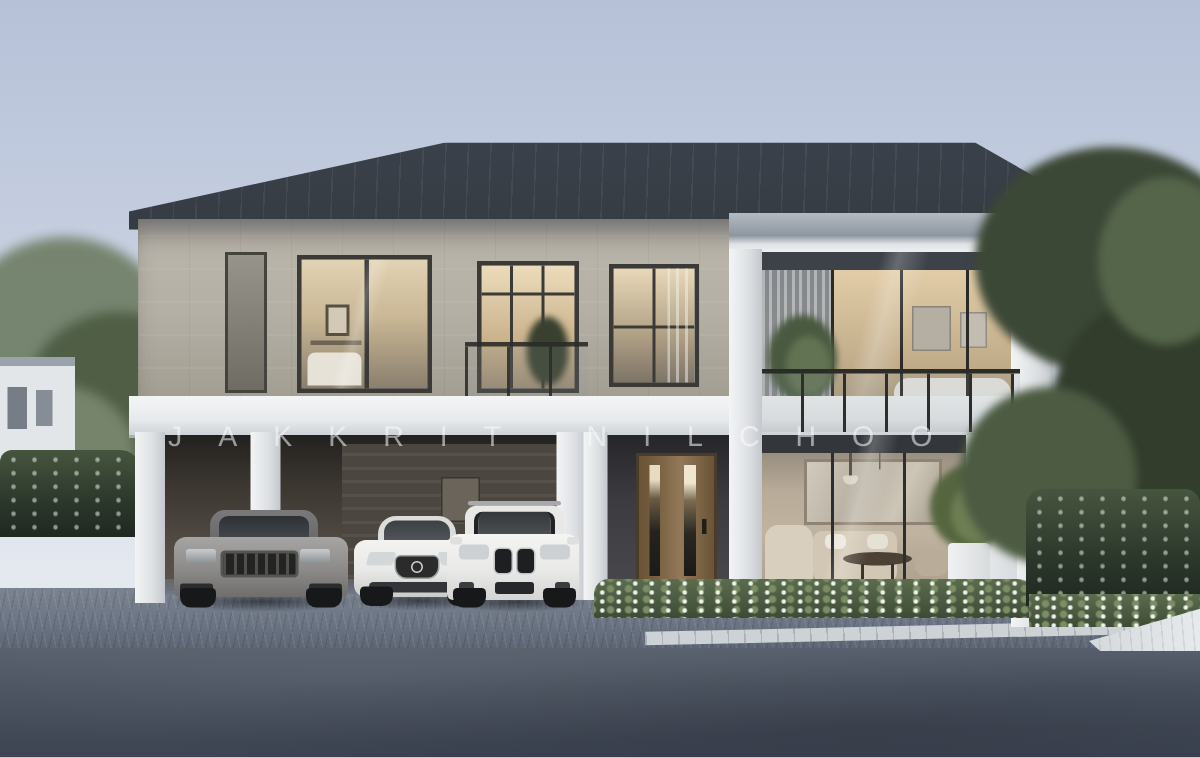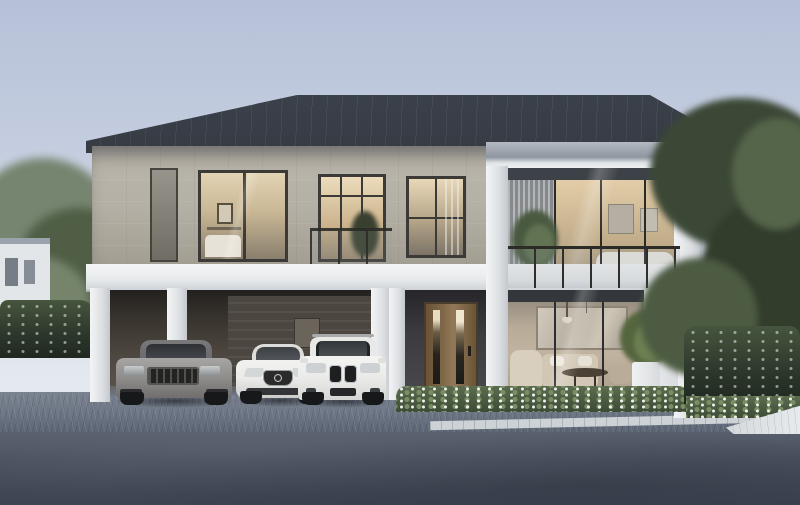--- a/index.html
+++ b/index.html
@@ -239,14 +239,15 @@
   <div class="s" style="left:329px;top:365px;width:13px;height:18px;border:1.5px solid #c3c6c8;border-radius:4px;background:#1e1f20;"></div>
   <div class="s" style="left:344px;top:365px;width:13px;height:18px;border:1.5px solid #c3c6c8;border-radius:4px;background:#1e1f20;"></div>
   <div class="s" style="left:306px;top:363px;width:20px;height:10px;border-radius:3px;background:#cdd1d3;"></div>
   <div class="s" style="left:360px;top:363px;width:20px;height:10px;border-radius:3px;background:#cdd1d3;"></div>
   <div class="s" style="left:330px;top:388px;width:26px;height:8px;background:#26272a;border-radius:2px;"></div>
   <div class="s" style="left:306px;top:388px;width:10px;height:6px;background:#3a3d40;border-radius:2px;"></div>
   <div class="s" style="left:370px;top:388px;width:10px;height:6px;background:#3a3d40;border-radius:2px;"></div>
   <div class="s tire" style="left:302px;top:392px;width:22px;height:13px;"></div>
   <div class="s tire" style="left:362px;top:392px;width:22px;height:13px;"></div>
 
+  <div class="s watermark">JAKKRIT NILCHOO</div>
 
 </div>
 
 </body></html>

